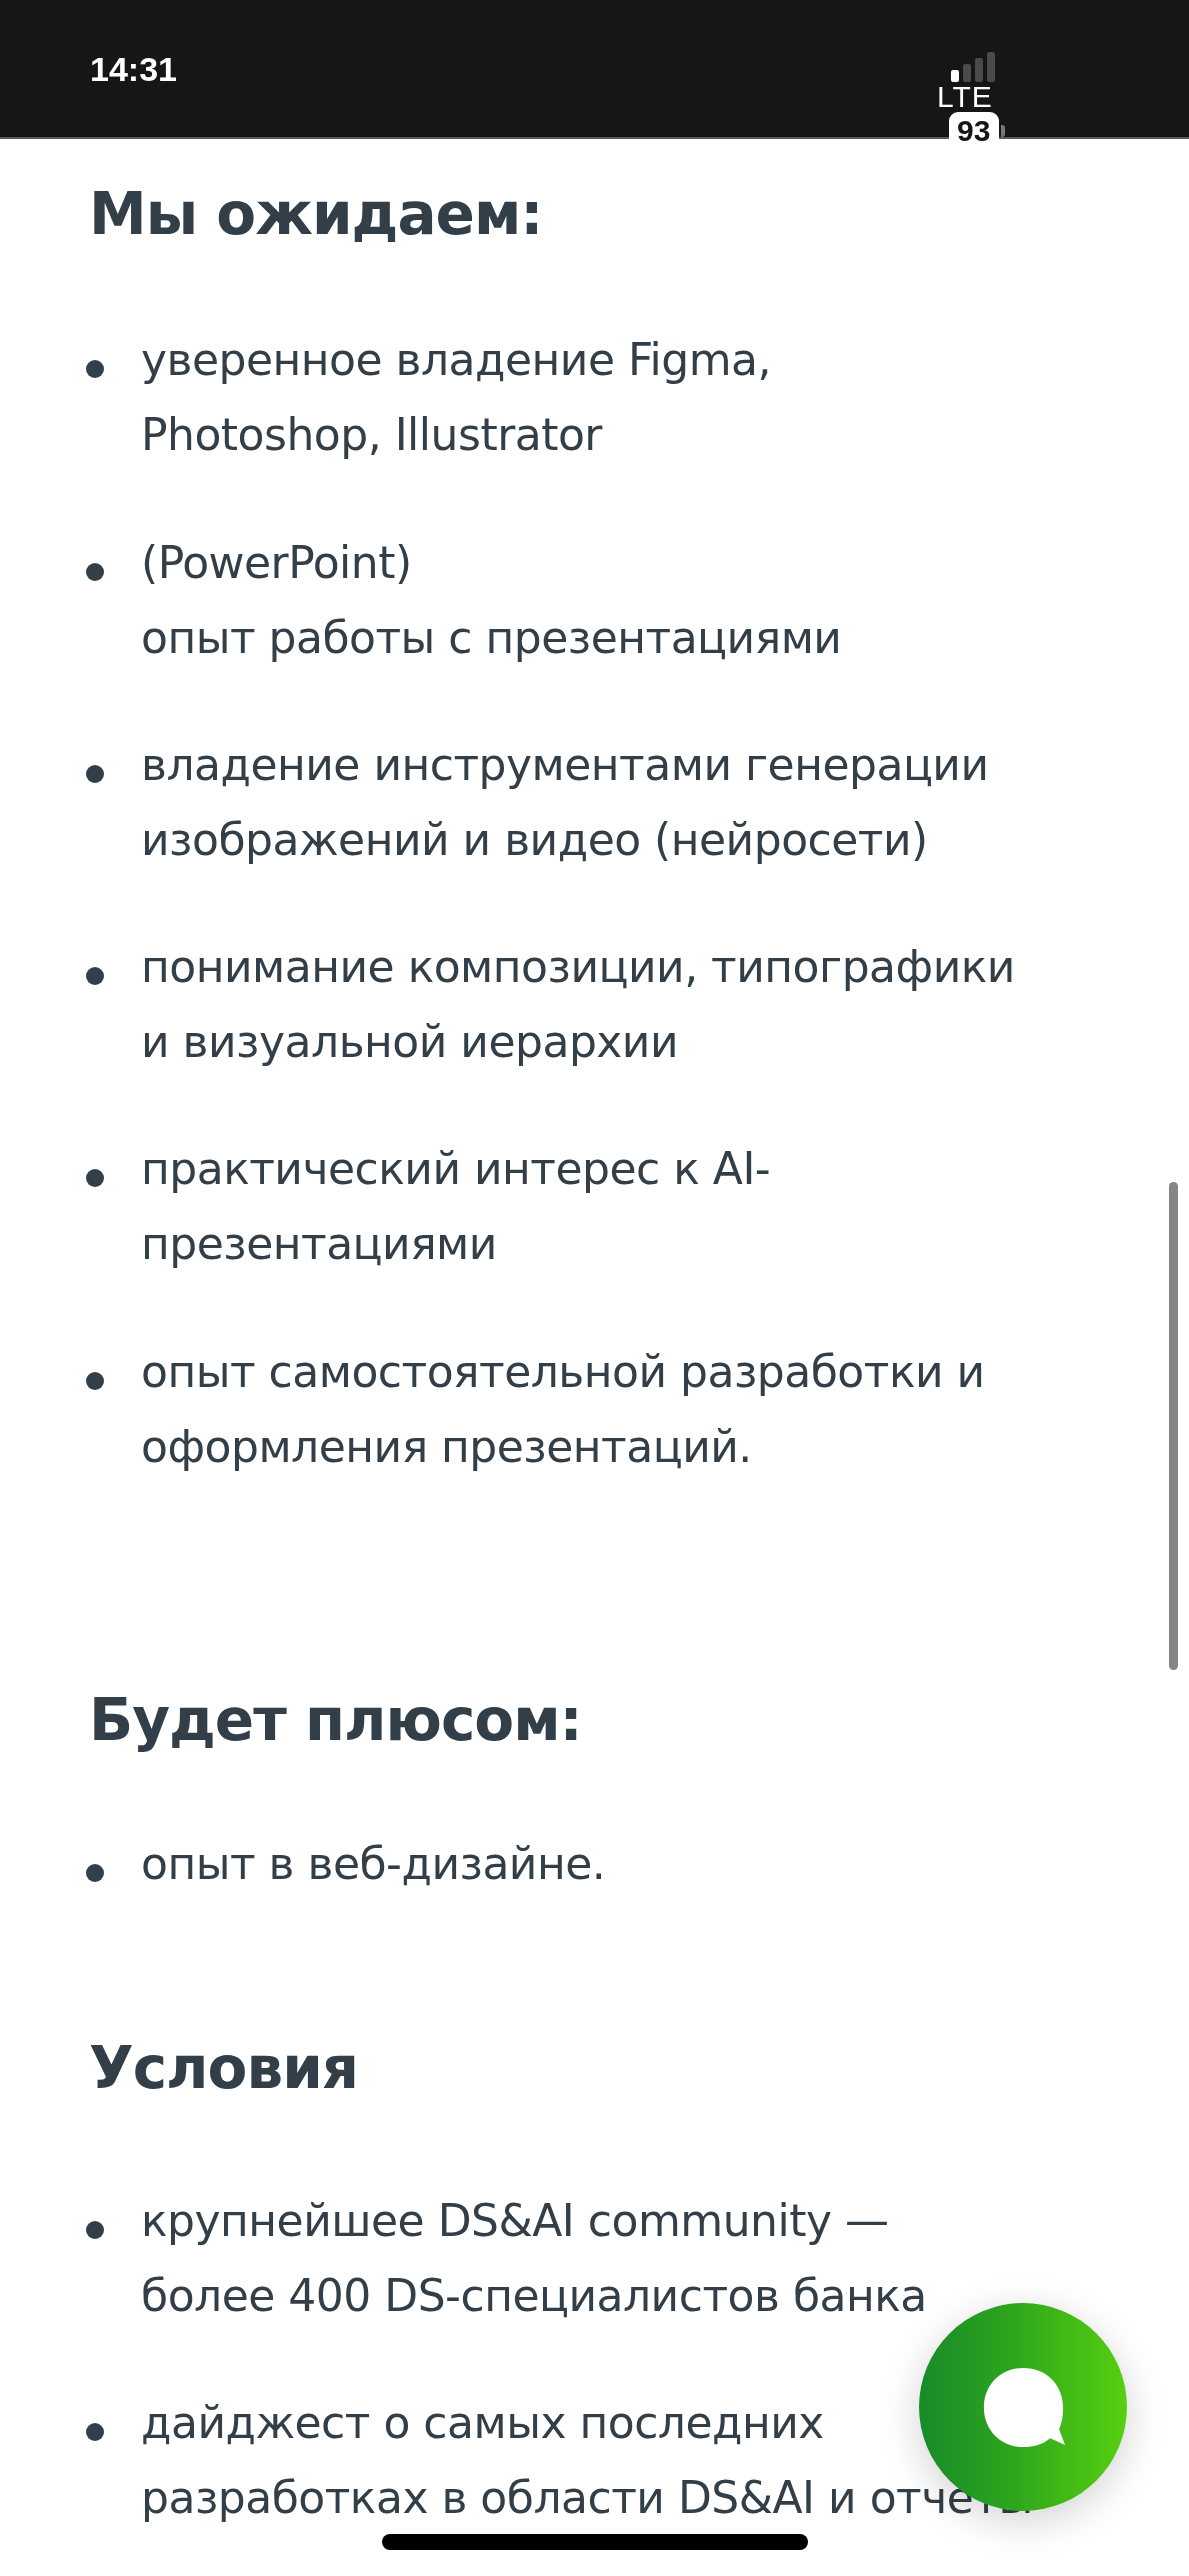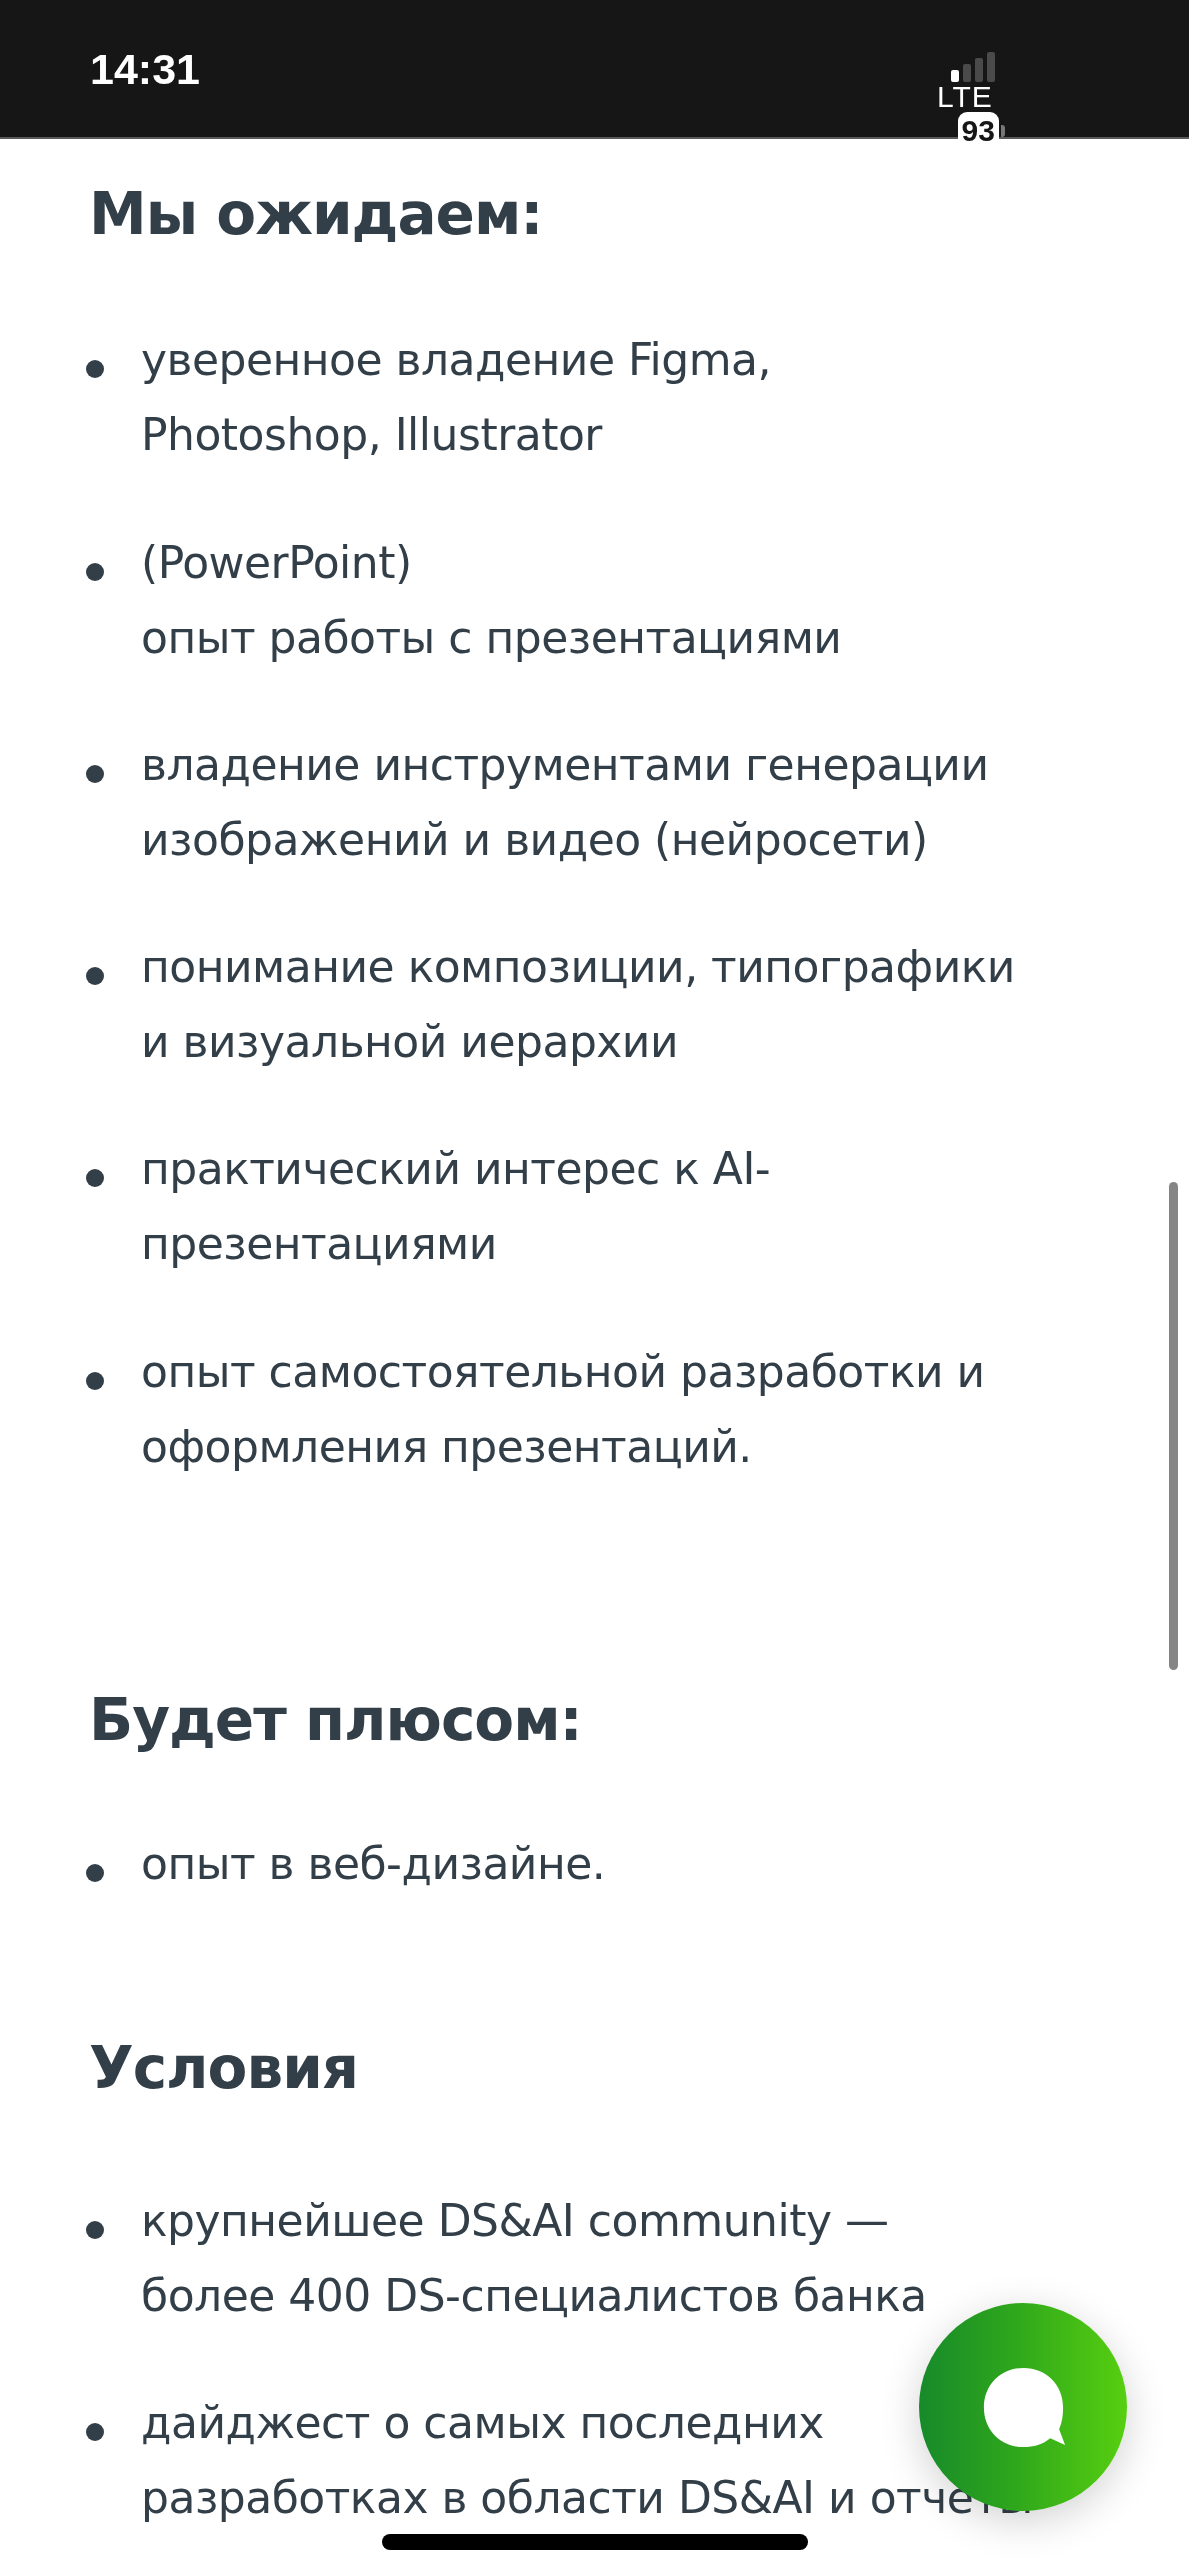--- a/index.html
+++ b/index.html
@@ -11,35 +11,35 @@
     .screen { position: relative; width: 1190px; height: 2576px; background: #fff; overflow: hidden; }
 
     
     .status-bar {
       position: absolute; left: 0; top: 0; width: 1190px; height: 139px;
       background: #161616;
       border-bottom: 2px solid #5a5a5a;
     }
     .status-time {
       position: absolute; left: 90px; top: 44px;
-      color: #ffffff; font-size: 43px; font-weight: bold; letter-spacing: 0px;
+      color: #ffffff; font-size: 34px; font-weight: bold; letter-spacing: 0px;
       font-family: "Liberation Sans", "DejaVu Sans", sans-serif;
       line-height: 50px;
     }
     .status-right { position: absolute; left: 937px; top: 52px; height: 40px; display: flex; align-items: flex-end; flex-direction: column; }
     .signal { display: flex; align-items: flex-end; gap: 4px; height: 30px; margin-right: 10px; }
     .signal .bar { width: 8px; border-radius: 2px; background: #4a4a4a; }
     .signal .bar.on { background: #ffffff; }
     .lte {
       color: #fff; font-size: 30px; font-family: "Liberation Sans", sans-serif;
       line-height: 30px; margin-right: 12px; letter-spacing: 1px;
     }
     .battery { position: relative; display: flex; align-items: center; }
     .battery-body {
-      width: 41px; height: 38px; background: #fff; border-radius: 9px;
+      width: 50px; height: 38px; background: #fff; border-radius: 9px;
       color: #161616; font-size: 30px; font-weight: bold; text-align: center; line-height: 38px;
       font-family: "Liberation Sans", sans-serif;
     }
     .battery-cap { width: 4px; height: 12px; background: #777; border-radius: 0 3px 3px 0; margin-left: 2px; }
     .heading {
       position: absolute; left: 89px;
       color: #333f48; font-weight: bold; font-size: 58px; line-height: 69px;
       font-family: "DejaVu Sans", sans-serif;
       letter-spacing: -1px;
     }

